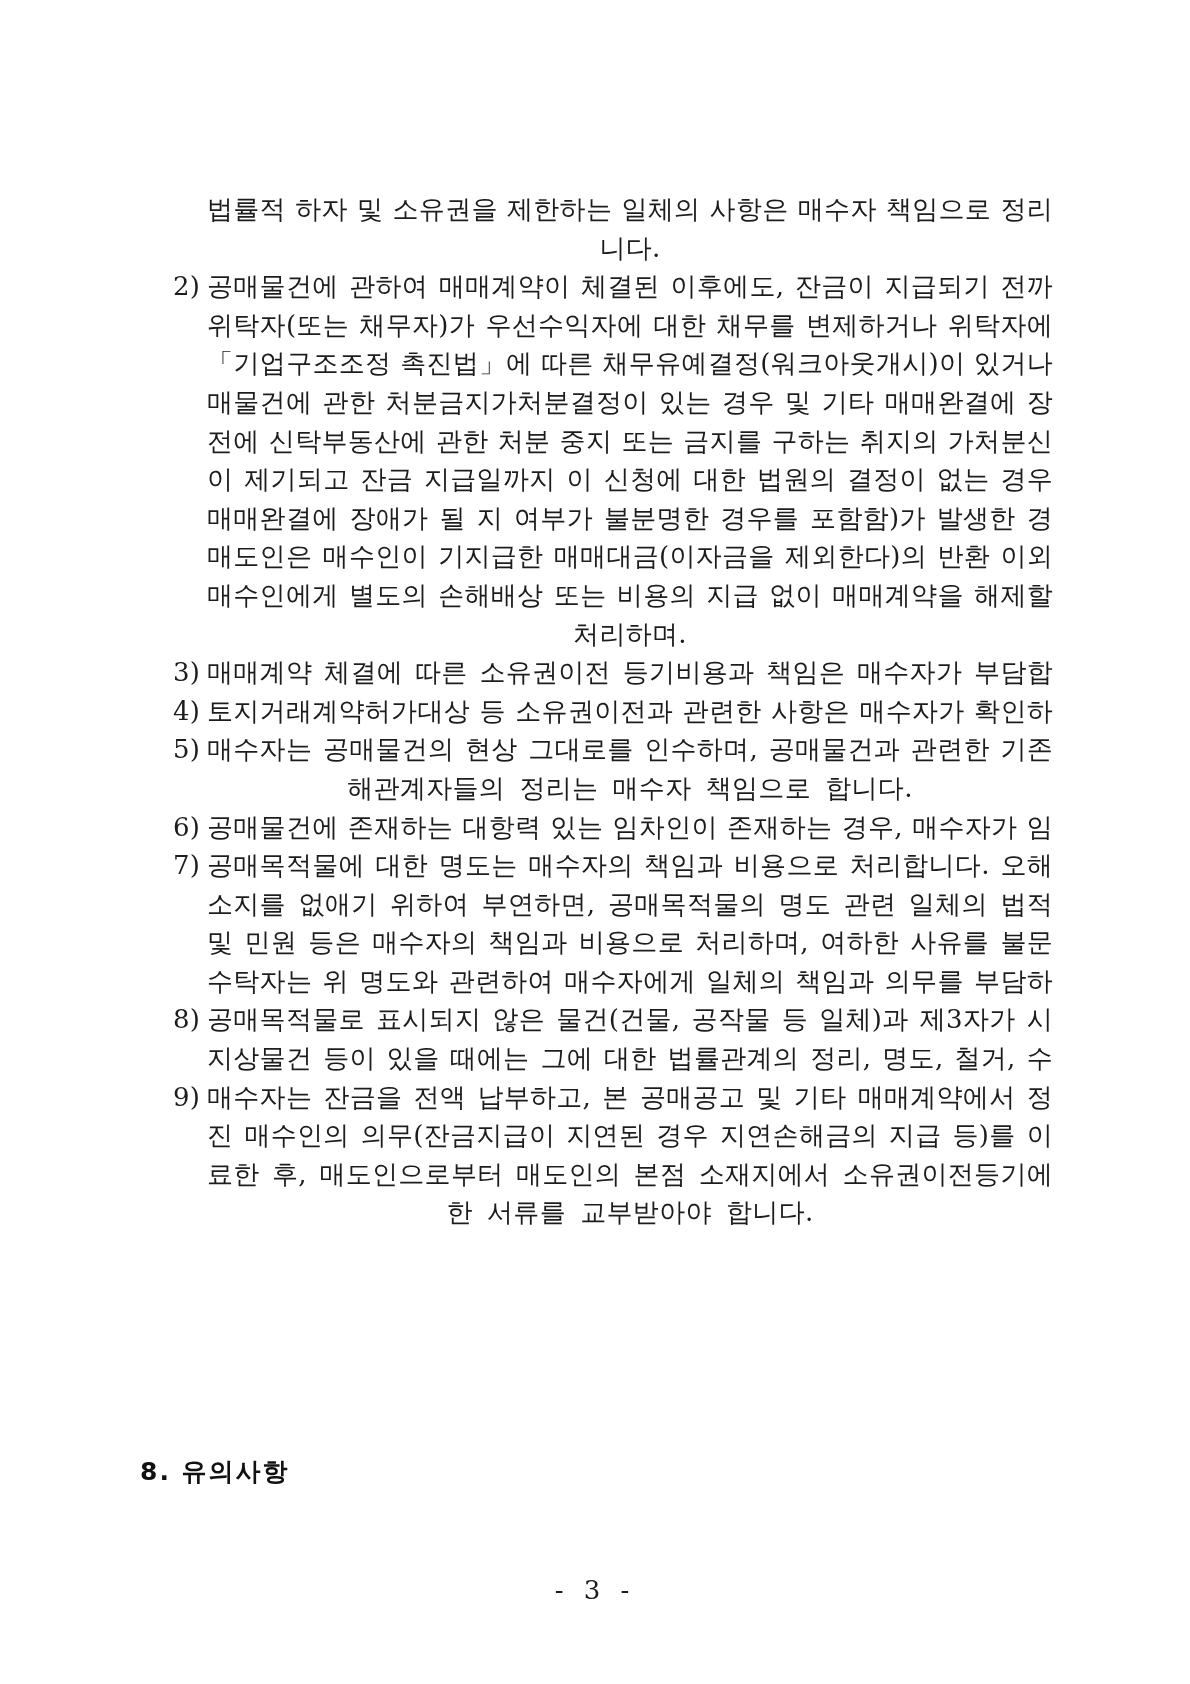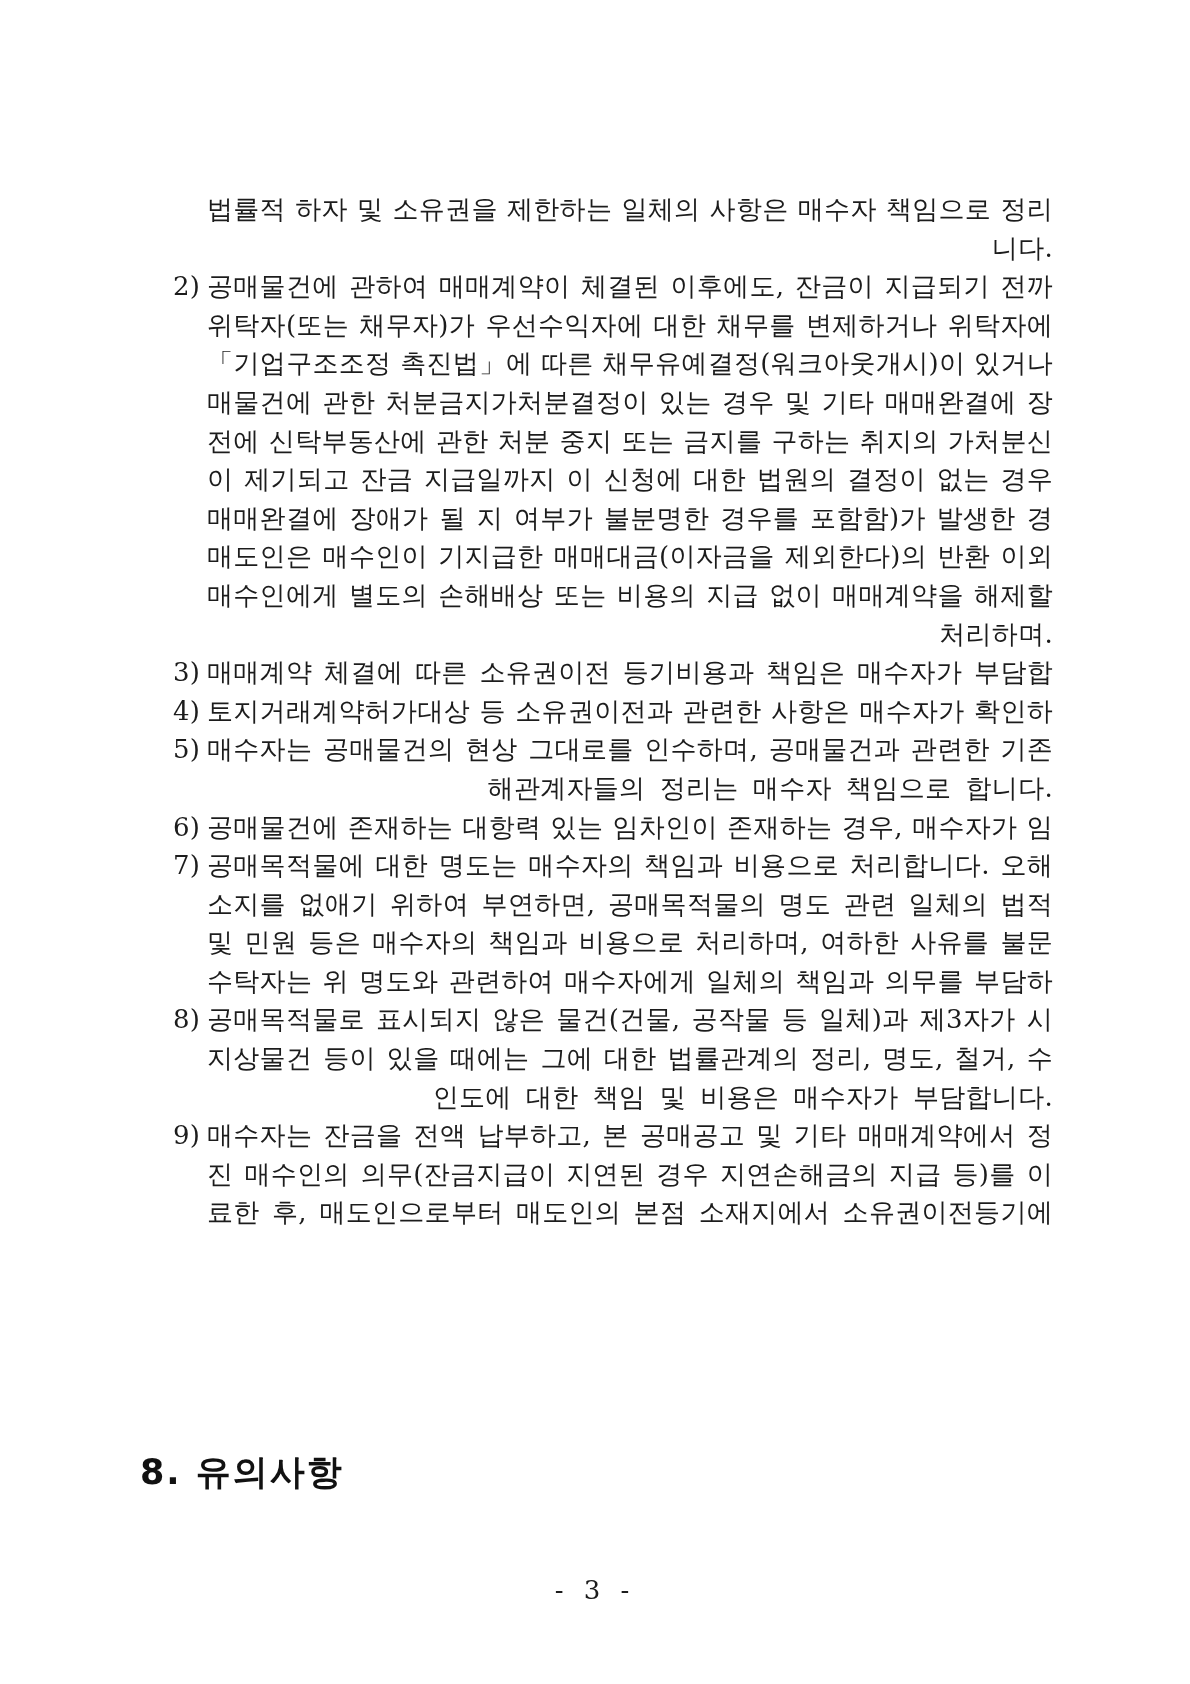--- a/index.html
+++ b/index.html
@@ -37,38 +37,38 @@
     white-space: nowrap;
   }
   .txt {
     flex: 1 1 auto;
     min-width: 0;
   }
   .line {
     display: block;
     height: 38.6px;
     line-height: 38.6px;
-    text-align: right;
+    text-align: center;
     white-space: nowrap;
     overflow: hidden;
   }
   .line.j {
     white-space: normal;
     text-align: justify;
     text-align-last: justify;
     text-justify: inter-word;
     word-spacing: normal;
   }
   .heading {
     position: absolute;
     top: 1452px;
     left: 140px;
     font-family: "DejaVu Sans", "Liberation Sans", sans-serif;
     font-weight: bold;
-    font-size: 35px;
+    font-size: 25px;
     line-height: 40px;
     letter-spacing: 2px;
     color: #111111;
   }
   .pagenum {
     position: absolute;
     top: 1570px;
     left: 0;
     width: 100%;
     text-align: center;
@@ -137,27 +137,27 @@
           <div class="line j">소지를 없애기 위하여 부연하면, 공매목적물의 명도 관련 일체의 법적 분쟁</div>
           <div class="line j">및 민원 등은 매수자의 책임과 비용으로 처리하며, 여하한 사유를 불문하고,</div>
           <div class="line j">수탁자는 위 명도와 관련하여 매수자에게 일체의 책임과 의무를 부담하지</div>
         </div>
       </div>
       <div class="item">
         <div class="num">8)</div>
         <div class="txt">
           <div class="line j">공매목적물로 표시되지 않은 물건(건물, 공작물 등 일체)과 제3자가 시설한</div>
           <div class="line j">지상물건 등이 있을 때에는 그에 대한 법률관계의 정리, 명도, 철거, 수거,</div>
-          <div class="line">인도에 대한 책임 및 비용은 매수자가 부담합니다.</div>
         </div>
       </div>
       <div class="item">
         <div class="num">9)</div>
         <div class="txt">
           <div class="line j">매수자는 잔금을 전액 납부하고, 본 공매공고 및 기타 매매계약에서 정하여</div>
           <div class="line j">진 매수인의 의무(잔금지급이 지연된 경우 지연손해금의 지급 등)를 이행완</div>
           <div class="line j">료한 후, 매도인으로부터 매도인의 본점 소재지에서 소유권이전등기에 필요</div>
+          <div class="line">한 서류를 교부받아야 합니다.</div>
         </div>
       </div>
     </div>
   <div class="heading">8. 유의사항</div>
   <div class="pagenum">- 3 -</div>
 </div>
 
 </body></html>

